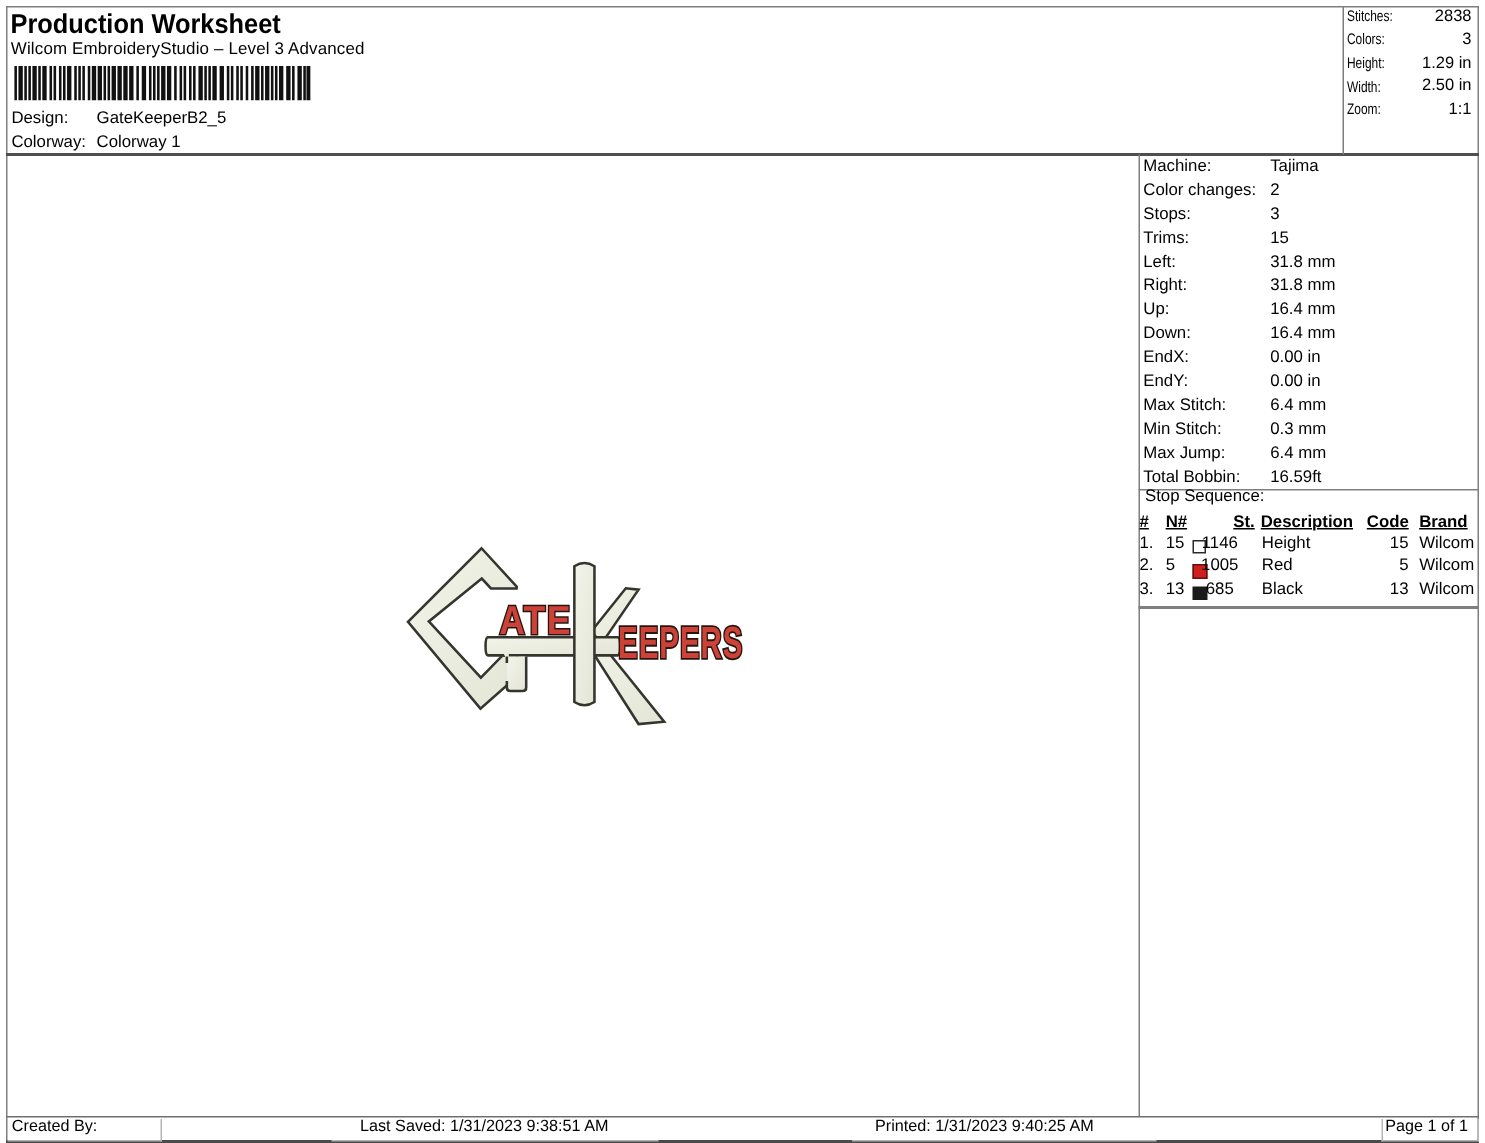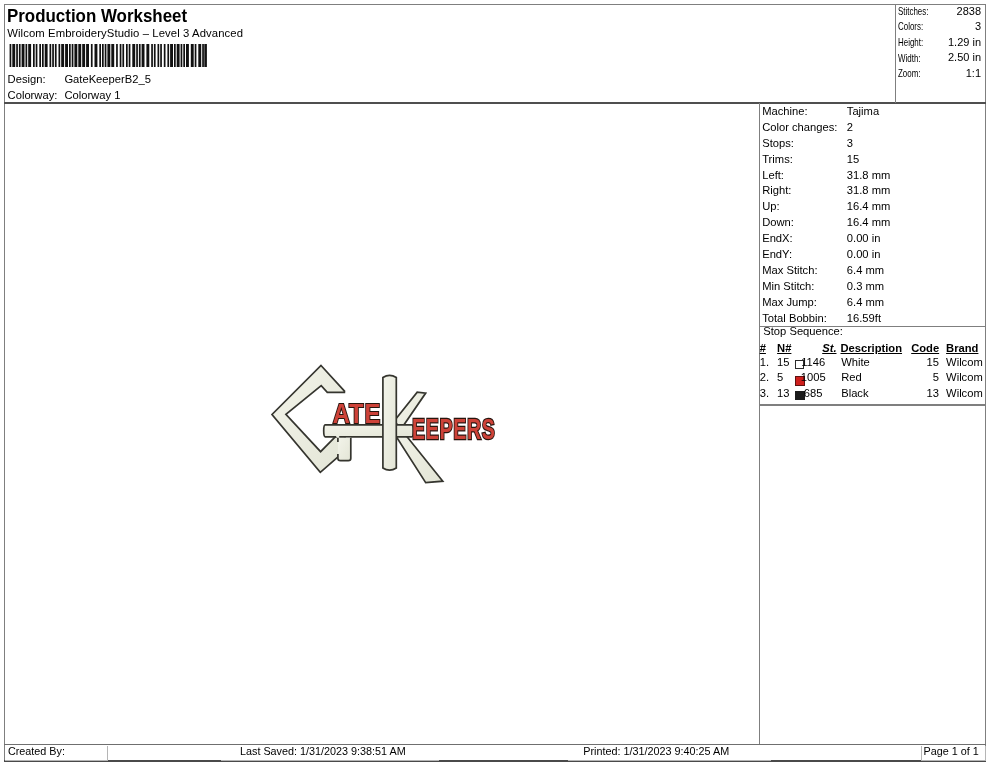--- a/index.html
+++ b/index.html
@@ -141,21 +141,21 @@
 16.59ft</div>
 
 <div class="ln" style="left:758.9px;top:325.6px;width:226.9px;height:1.3px;"></div>
 
 <div class="abs t11" style="left:763.3px;top:324px;">Stop Sequence:</div>
 
 <div class="abs tt" style="left:759.7px;top:340.7px;font-weight:bold;text-decoration:underline;">#</div>
 
 <div class="abs tt" style="left:777.1px;top:340.7px;font-weight:bold;text-decoration:underline;">N#</div>
 
-<div class="abs tt" style="left:822.2px;top:340.7px;font-weight:bold;text-decoration:underline;font-style:italic;">St.</div>
+<div class="abs tt" style="left:822.2px;top:340.7px;font-weight:bold;text-decoration:underline;">St.</div>
 
 <div class="abs tt" style="left:840.5px;top:340.7px;font-weight:bold;text-decoration:underline;">Description</div>
 
 <div class="abs tt" style="left:911.2px;top:340.7px;font-weight:bold;text-decoration:underline;">Code</div>
 
 <div class="abs tt" style="left:946.1px;top:340.7px;font-weight:bold;text-decoration:underline;">Brand</div>
 
 <div class="abs tt" style="left:759.7px;top:355px;">1.
 2.
 3.</div>
@@ -167,21 +167,21 @@
 <div class="abs" style="left:795px;top:359.8px;width:6.9px;height:6.9px;background:#fff;border:1.3px solid #2b2b2b;"></div>
 
 <div class="abs" style="left:794.9px;top:375.9px;width:8.4px;height:8.4px;background:#cf1f1c;border:0.7px solid #5e1210;"></div>
 
 <div class="abs" style="left:794.9px;top:390.6px;width:9.7px;height:9.7px;background:#1b1b1b;"></div>
 
 <div class="abs tt" style="left:790.2px;top:355px;width:46px;text-align:center;">1146
 1005
 685</div>
 
-<div class="abs tt" style="left:841.2px;top:355px;">White
+<div class="abs tt" style="left:841.2px;top:355px;">Height
 Red
 Black</div>
 
 <div class="abs tt" style="left:900px;top:355px;width:39px;text-align:right;">15
 5
 13</div>
 
 <div class="abs tt" style="left:946.1px;top:355px;">Wilcom
 Wilcom
 Wilcom</div>

